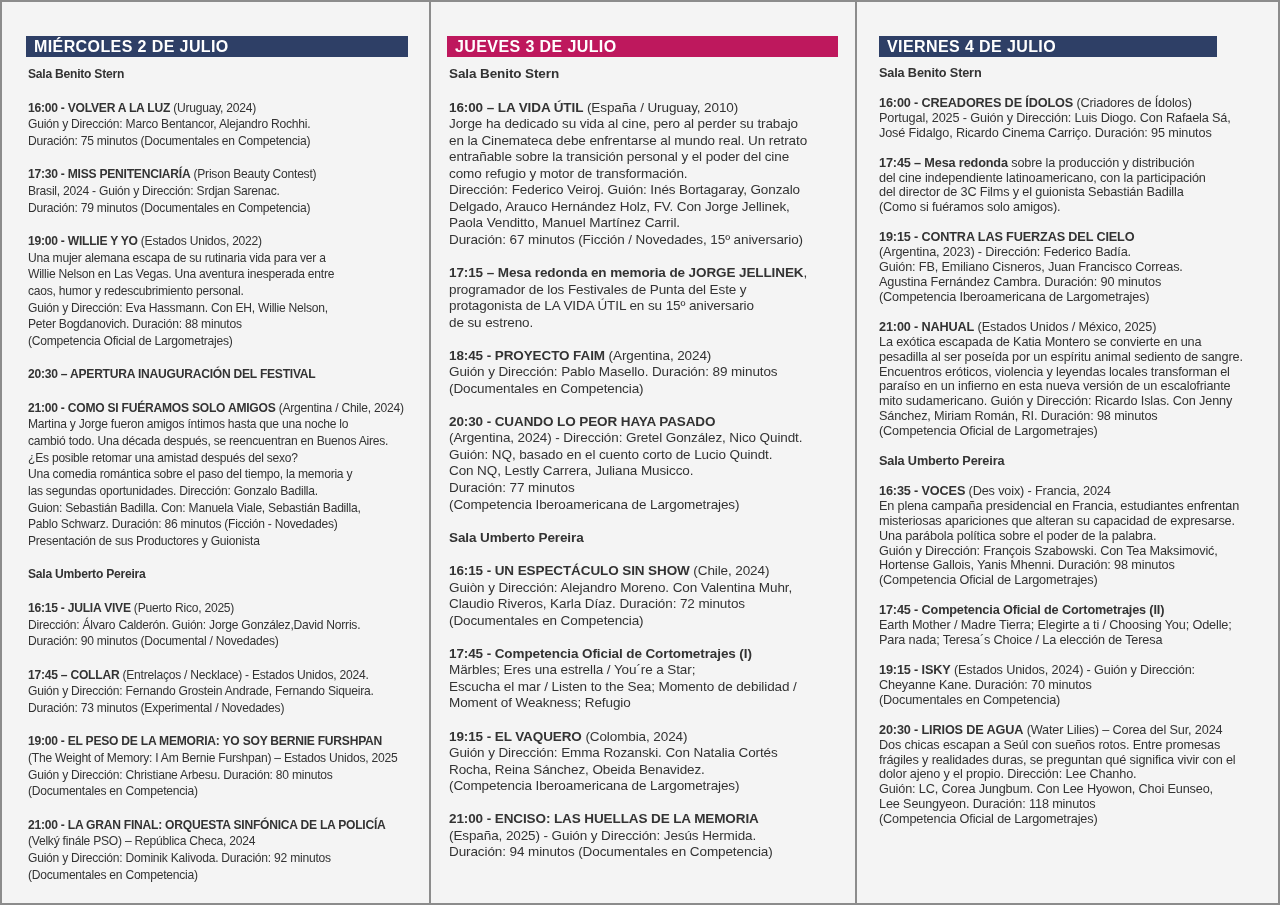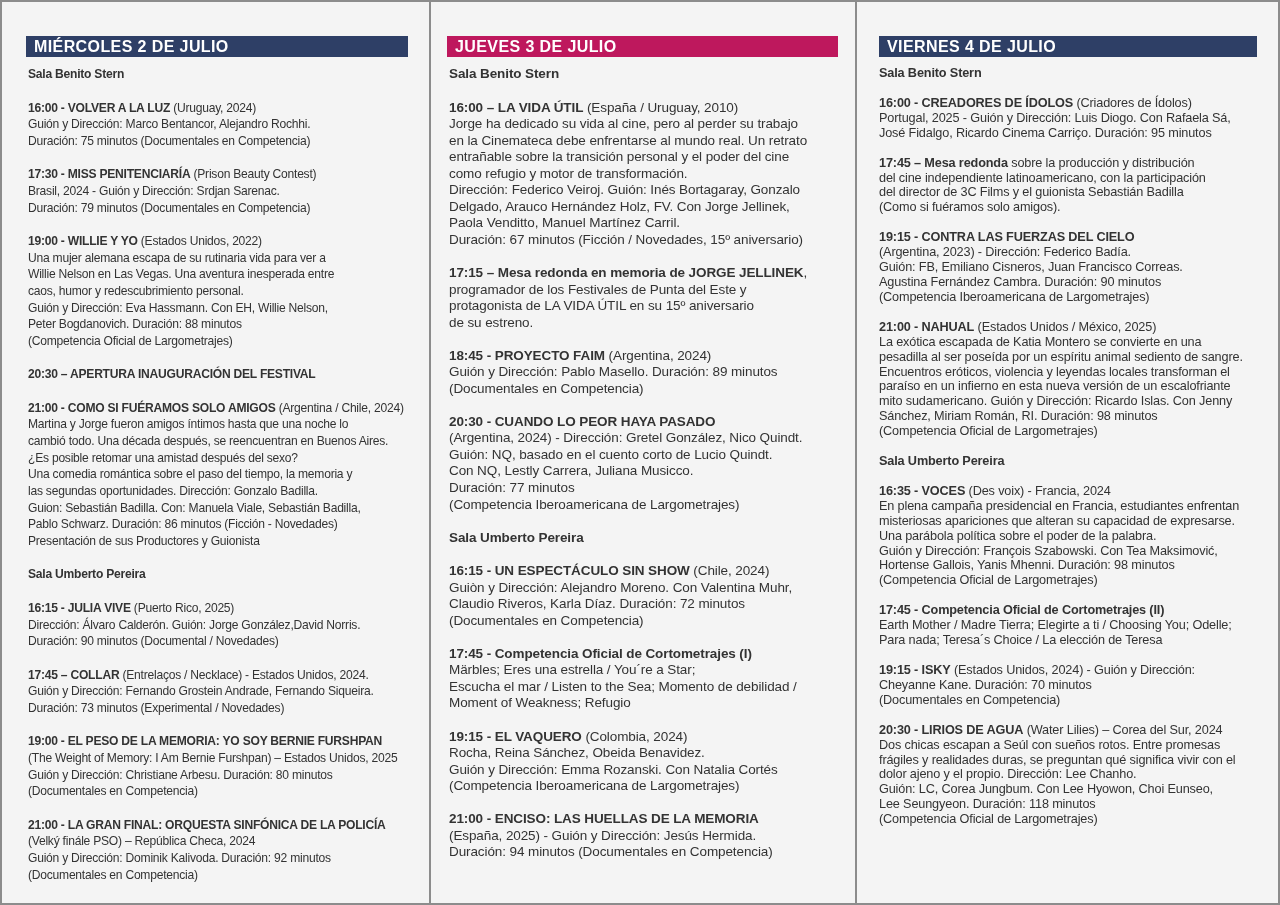--- a/index.html
+++ b/index.html
@@ -22,21 +22,21 @@
   .col.c3 { left: 853px; width: 423px; border-left: 2px solid #8c8c8c; }
 
   .day-header {
     position: absolute; top: 34px; height: 21px;
     color: #ffffff; font-weight: bold; font-size: 16px;
     line-height: 21px; letter-spacing: 0.4px;
     padding-left: 8px; box-sizing: border-box;
   }
   .c1 .day-header { left: 24px; width: 382px; background: #2e3f66; }
   .c2 .day-header { left: 16px; width: 391px; background: #be185d; }
-  .c3 .day-header { left: 22px; width: 378px; background: #2e3f66; }
+  .c3 .day-header { left: 22px; width: 338px; background: #2e3f66; }
 
   .content { position: absolute; top: 64px; }
   .c1 .content { left: 26px; right: 6px; font-size: 12.6px; line-height: 16.7px; letter-spacing: -0.25px; transform: scaleX(0.96); transform-origin: left top; }
   .c2 .content { left: 18px; right: 4px; font-size: 13.5px; line-height: 16.55px; letter-spacing: -0.1px; }
   .c3 .content { left: 22px; right: 4px; font-size: 12.7px; line-height: 14.9px; letter-spacing: -0.15px; }
 
   .sala { font-weight: bold; margin: 0 0 17px 0; }
   .c3 .sala { margin-bottom: 15px; }
   .event { margin: 0 0 16.5px 0; }
   .c3 .event { margin-bottom: 15px; }
@@ -151,22 +151,22 @@
           <span class="line">(Documentales en Competencia)</span>
         </div>
         <div class="event">
           <span class="line"><span class="title">17:45 - Competencia Oficial de Cortometrajes (I)</span><span></span></span>
           <span class="line">Märbles; Eres una estrella / You´re a Star;</span>
           <span class="line">Escucha el mar / Listen to the Sea; Momento de debilidad /</span>
           <span class="line">Moment of Weakness; Refugio</span>
         </div>
         <div class="event">
           <span class="line"><span class="title">19:15 - EL VAQUERO</span><span> (Colombia, 2024)</span></span>
+          <span class="line">Guión y Dirección: Emma Rozanski. Con Natalia Cortés</span>
           <span class="line">Rocha, Reina Sánchez, Obeida Benavidez.</span>
-          <span class="line">Guión y Dirección: Emma Rozanski. Con Natalia Cortés</span>
           <span class="line">(Competencia Iberoamericana de Largometrajes)</span>
         </div>
         <div class="event">
           <span class="line"><span class="title">21:00 - ENCISO: LAS HUELLAS DE LA MEMORIA</span><span></span></span>
           <span class="line">(España, 2025) - Guión y Dirección: Jesús Hermida.</span>
           <span class="line">Duración: 94 minutos (Documentales en Competencia)</span>
         </div>
       </div>
   </div>
   <div class="col c3">

